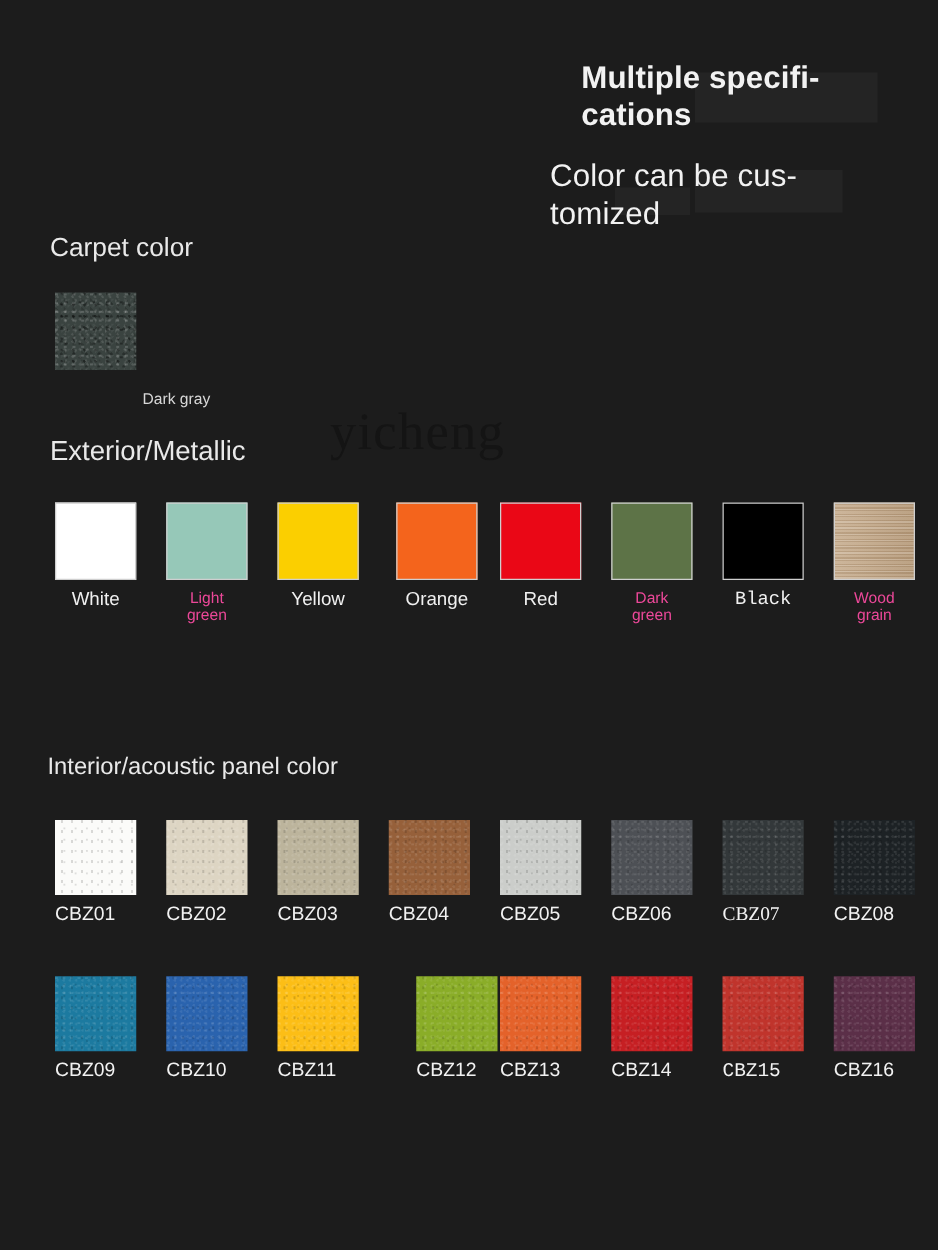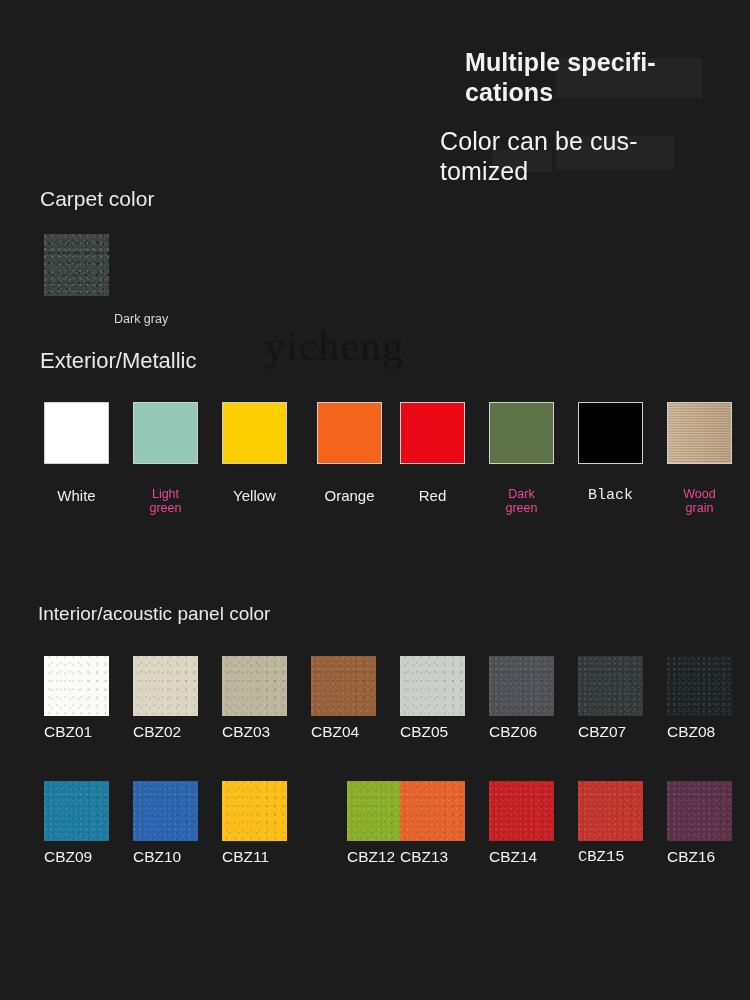--- a/index.html
+++ b/index.html
@@ -99,21 +99,21 @@
     position: absolute;
     top: 0;
     width: 65px;
   }
   .metallic-swatch {
     width: 65px;
     height: 62px;
     border: 1.5px solid #cfcfcf;
   }
   .metallic-label {
-    margin-top: 24px;
+    margin-top: 8px;
     text-align: center;
     line-height: 1.1;
     white-space: pre-line;
   }
   .metallic-label.one-line { font-size: 15px; color: #f0f0f0; }
   .metallic-label.two-line { font-size: 12.5px; color: #ec4899; }
 
   .wood-grain {
     background-color: #c3a786;
     background-image:
@@ -233,41 +233,41 @@
       <div class="interior-label">CBZ04</div>
     </div>
     <div class="interior-item" style="left: 356px; top: 0px;">
       <div class="interior-swatch" style="background-color: rgb(203, 205, 202);"></div>
       <div class="interior-label">CBZ05</div>
     </div>
     <div class="interior-item" style="left: 445px; top: 0px;">
       <div class="interior-swatch" style="background-color: rgb(77, 80, 85);"></div>
       <div class="interior-label">CBZ06</div>
     </div>
-    <div class="interior-item" style="left: 534px; top: 0px;">
+    <div class="interior-item" style="left: 534px; top: 0px; font-family: Liberation Serif, serif;">
       <div class="interior-swatch" style="background-color: rgb(51, 56, 58);"></div>
       <div class="interior-label">CBZ07</div>
     </div>
     <div class="interior-item" style="left: 623px; top: 0px;">
       <div class="interior-swatch" style="background-color: rgb(29, 34, 37);"></div>
       <div class="interior-label">CBZ08</div>
     </div>
     <div class="interior-item" style="left: 0px; top: 125px;">
       <div class="interior-swatch" style="background-color: rgb(28, 122, 160);"></div>
       <div class="interior-label">CBZ09</div>
     </div>
     <div class="interior-item" style="left: 89px; top: 125px;">
       <div class="interior-swatch" style="background-color: rgb(42, 99, 174);"></div>
       <div class="interior-label">CBZ10</div>
     </div>
     <div class="interior-item" style="left: 178px; top: 125px;">
       <div class="interior-swatch" style="background-color: rgb(252, 190, 22);"></div>
       <div class="interior-label">CBZ11</div>
     </div>
-    <div class="interior-item" style="left: 267px; top: 125px; padding-left: 36px;">
+    <div class="interior-item" style="left: 253px; top: 125px; padding-left: 36px;">
       <div class="interior-swatch" style="background-color: rgb(138, 173, 40);"></div>
       <div class="interior-label">CBZ12</div>
     </div>
     <div class="interior-item" style="left: 356px; top: 125px;">
       <div class="interior-swatch" style="background-color: rgb(228, 98, 42);"></div>
       <div class="interior-label">CBZ13</div>
     </div>
     <div class="interior-item" style="left: 445px; top: 125px;">
       <div class="interior-swatch" style="background-color: rgb(198, 31, 35);"></div>
       <div class="interior-label">CBZ14</div>

